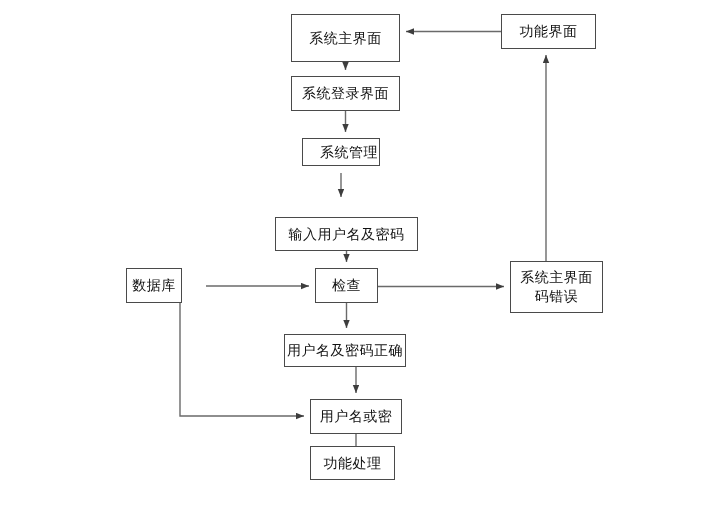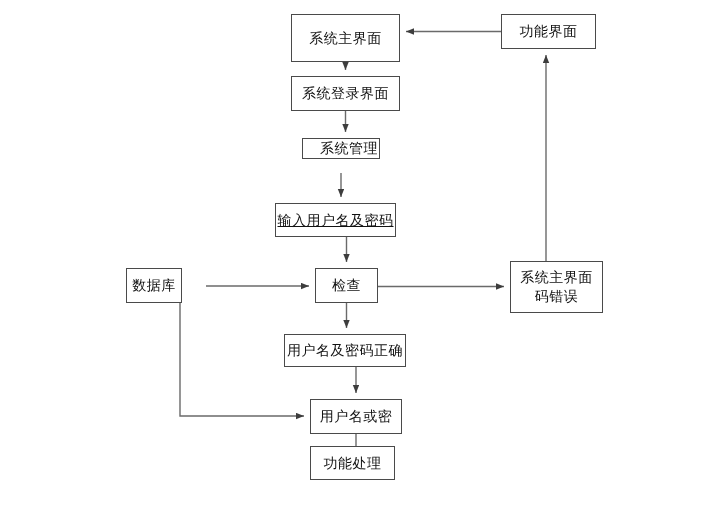--- a/index.html
+++ b/index.html
@@ -98,25 +98,25 @@
   </div>
 
   <div class="node-box" style="left:501px; top:14px; width:95px; height:35px;">
     <span>功能界面</span>
   </div>
 
   <div class="node-box" style="left:291px; top:76px; width:109px; height:35px;">
     <span>系统登录界面</span>
   </div>
 
-  <div class="node-box" style="left:302px; top:138px; width:78px; height:21px;padding-left:16px;">
+  <div class="node-box" style="left:302px; top:138px; width:78px; height:28px;padding-left:16px;">
     <span>系统管理</span>
   </div>
 
-  <div class="node-box" style="left:275px; top:203px; width:121px; height:34px;text-decoration:underline;">
+  <div class="node-box" style="left:275px; top:217px; width:143px; height:34px;">
     <span>输入用户名及密码</span>
   </div>
 
   <div class="node-box" style="left:126px; top:268px; width:56px; height:35px;">
     <span>数据库</span>
   </div>
 
   <div class="node-box" style="left:315px; top:268px; width:63px; height:35px;">
     <span>检查</span>
   </div>

